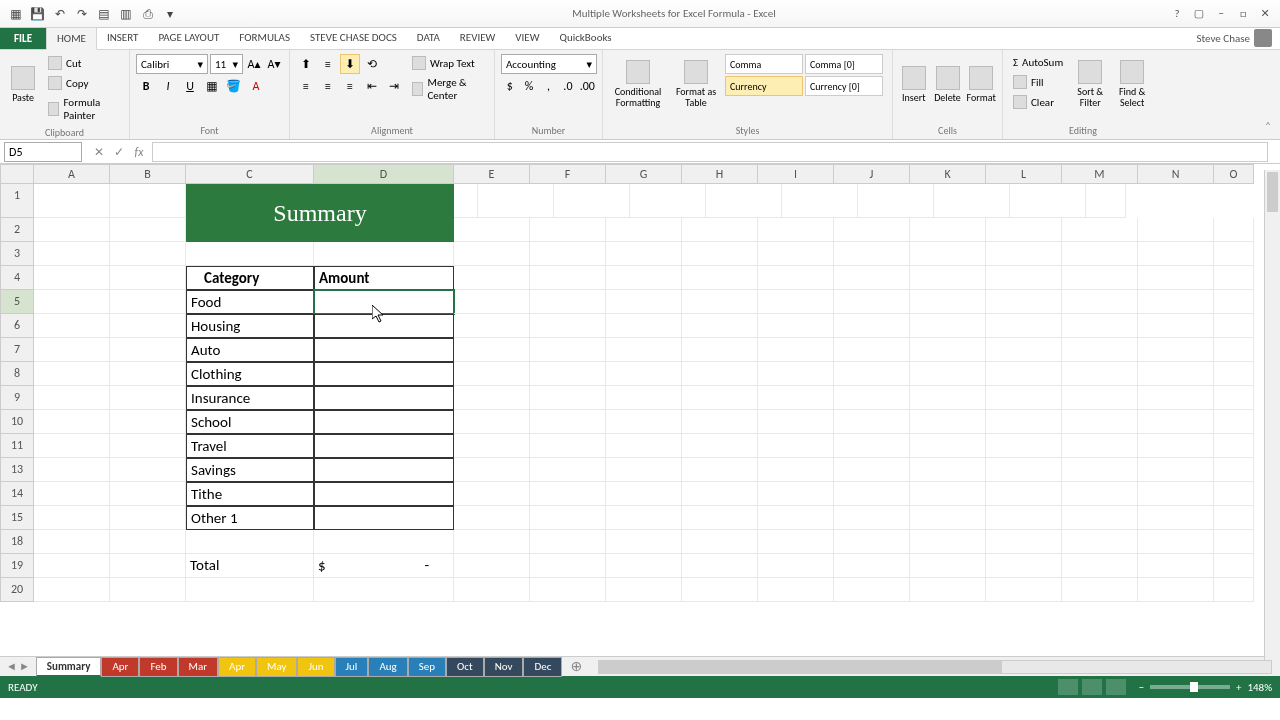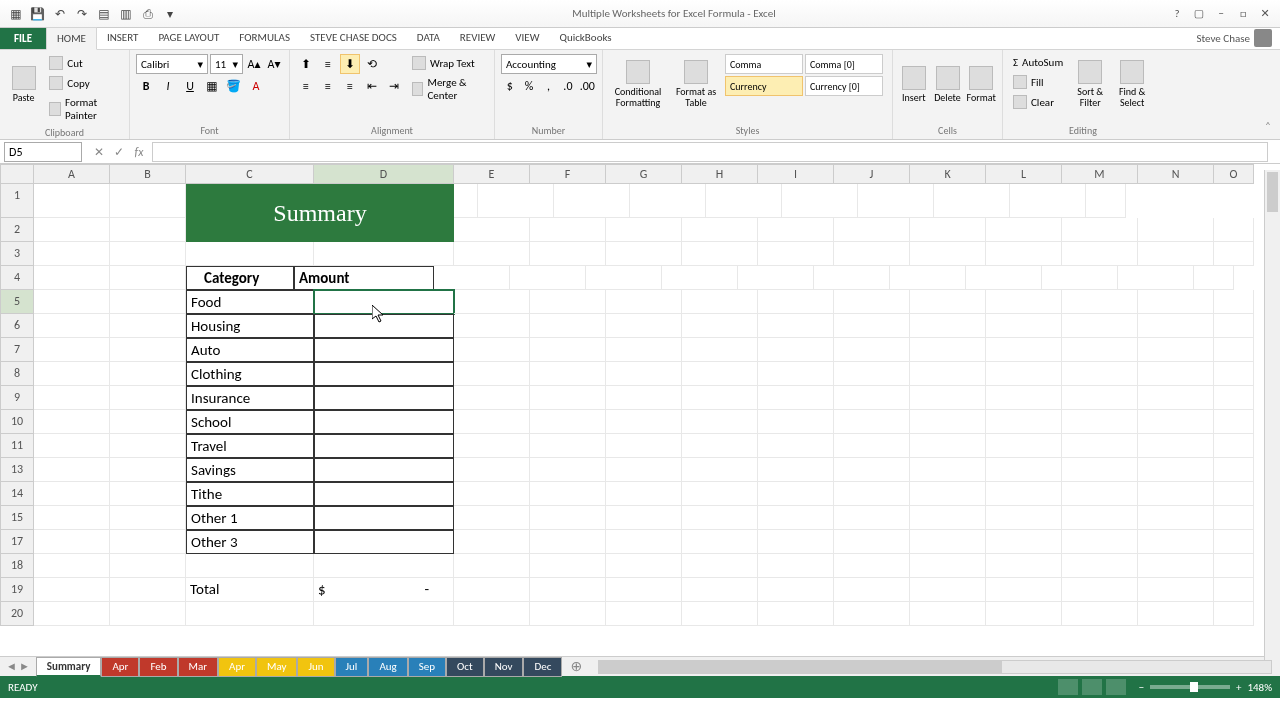--- a/index.html
+++ b/index.html
@@ -147,21 +147,21 @@
         <div class="smallbtn">
             <span class="ico"></span>
             <span>Cut</span>
           </div>
         <div class="smallbtn">
             <span class="ico"></span>
             <span>Copy</span>
           </div>
         <div class="smallbtn">
             <span class="ico"></span>
-            <span>Format Painter</span>
+            <span>Formula Painter</span>
           </div>
       </div>
     </div>
     <div class="group-label">Clipboard</div>
   </div>
 
   <div class="group" style="width:160px">
     <div class="group-body">
         <div class="vstack" style="width:100%">
       <div style="display:flex;gap:2px">
@@ -402,21 +402,21 @@
         <div class="cell" style="width: 76px;"></div>
         <div class="cell" style="width: 76px;"></div>
         <div class="cell" style="width: 76px;"></div>
         <div class="cell" style="width: 76px;"></div>
         <div class="cell" style="width: 40px;"></div>
       </div>
       <div class="row">
         <div class="rh">4</div>
         <div class="cell" style="width: 76px;"></div>
         <div class="cell" style="width: 76px;"></div>
-        <div class="cell table-head" style="width: 108px; padding-left: 17px;">Category</div>
+        <div class="cell table-head" style="width: 128px; padding-left: 17px;">Category</div>
         <div class="cell table-head" style="width: 140px;">Amount</div>
         <div class="cell" style="width: 76px;"></div>
         <div class="cell" style="width: 76px;"></div>
         <div class="cell" style="width: 76px;"></div>
         <div class="cell" style="width: 76px;"></div>
         <div class="cell" style="width: 76px;"></div>
         <div class="cell" style="width: 76px;"></div>
         <div class="cell" style="width: 76px;"></div>
         <div class="cell" style="width: 76px;"></div>
         <div class="cell" style="width: 76px;"></div>
@@ -583,38 +583,20 @@
         <div class="cell" style="width: 76px;"></div>
         <div class="cell" style="width: 76px;"></div>
         <div class="cell" style="width: 76px;"></div>
         <div class="cell" style="width: 40px;"></div>
       </div>
       <div class="row">
         <div class="rh">15</div>
         <div class="cell" style="width: 76px;"></div>
         <div class="cell" style="width: 76px;"></div>
         <div class="cell table-cell" style="width: 128px;">Other 1</div>
-        <div class="cell table-cell" style="width: 140px;"></div>
-        <div class="cell" style="width: 76px;"></div>
-        <div class="cell" style="width: 76px;"></div>
-        <div class="cell" style="width: 76px;"></div>
-        <div class="cell" style="width: 76px;"></div>
-        <div class="cell" style="width: 76px;"></div>
-        <div class="cell" style="width: 76px;"></div>
-        <div class="cell" style="width: 76px;"></div>
-        <div class="cell" style="width: 76px;"></div>
-        <div class="cell" style="width: 76px;"></div>
-        <div class="cell" style="width: 76px;"></div>
-        <div class="cell" style="width: 40px;"></div>
-      </div>
-      <div class="row">
-        <div class="rh">17</div>
-        <div class="cell" style="width: 76px;"></div>
-        <div class="cell" style="width: 76px;"></div>
-        <div class="cell table-cell" style="width: 128px;">Other 3</div>
         <div class="cell table-cell" style="width: 140px;"></div>
         <div class="cell" style="width: 76px;"></div>
         <div class="cell" style="width: 76px;"></div>
         <div class="cell" style="width: 76px;"></div>
         <div class="cell" style="width: 76px;"></div>
         <div class="cell" style="width: 76px;"></div>
         <div class="cell" style="width: 76px;"></div>
         <div class="cell" style="width: 76px;"></div>
         <div class="cell" style="width: 76px;"></div>
         <div class="cell" style="width: 76px;"></div>

